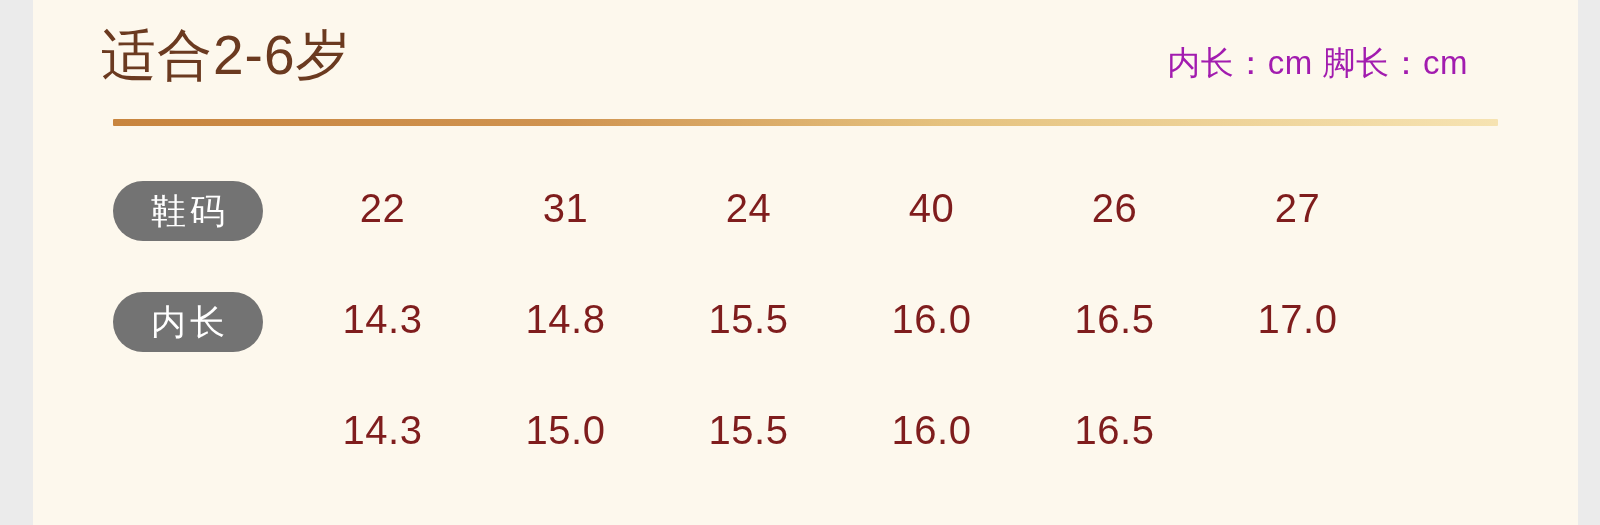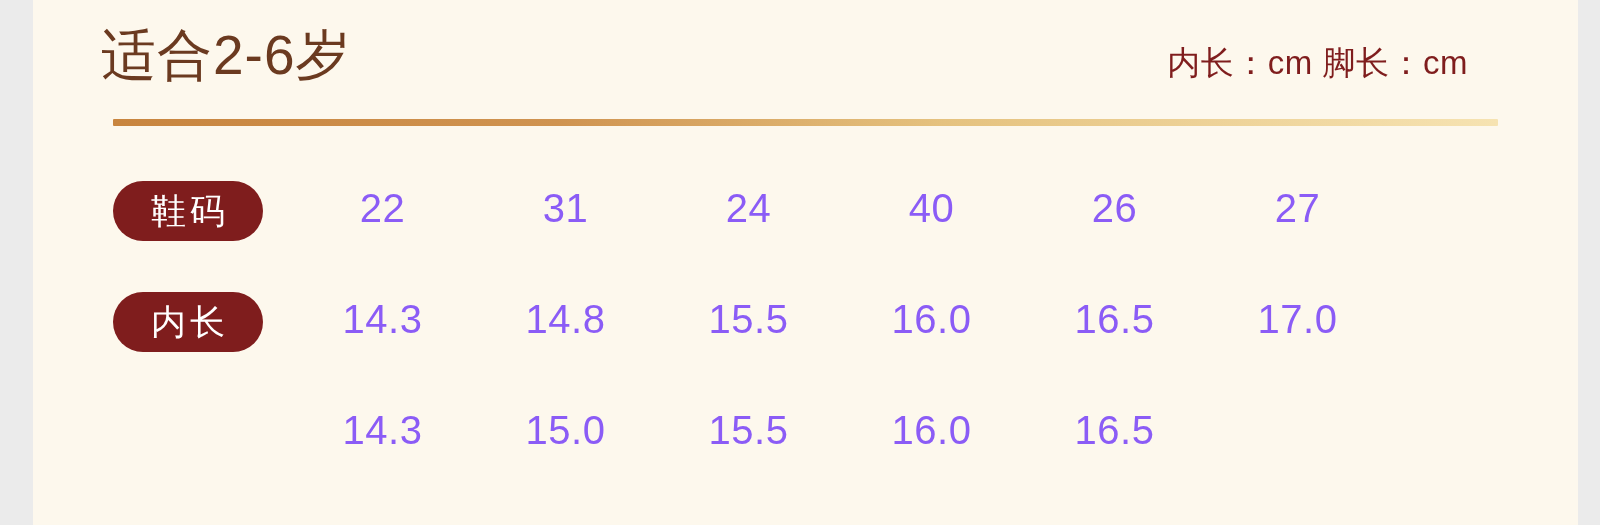--- a/index.html
+++ b/index.html
@@ -41,21 +41,21 @@
     letter-spacing: 1px;
     color: #6b3a20;
     white-space: nowrap;
   }
   .unit-note {
     position: absolute;
     right: 110px;
     top: 42px;
     font-size: 33px;
     line-height: 42px;
-    color: #7f1d1d;
+    color: #a21caf;
     white-space: nowrap;
     letter-spacing: 0.5px;
   }
 
   .divider {
     position: absolute;
     left: 80px;
     top: 119px;
     width: 1385px;
     height: 7px;
@@ -74,21 +74,21 @@
   .size-row {
     position: relative;
     height: 111px;
   }
   .row-pill {
     position: absolute;
     left: 80px;
     top: 29px;
     width: 150px;
     height: 60px;
-    background: #7f1d1d;
+    background: #737373;
     border-radius: 30px;
     color: #ffffff;
     font-size: 35px;
     line-height: 60px;
     text-align: center;
     letter-spacing: 4px;
     text-indent: 4px;
     box-sizing: border-box;
   }
   .row-values {
@@ -98,21 +98,21 @@
     width: 1100px;
     height: 111px;
     display: flex;
     align-items: center;
   }
   .value-cell {
     flex: 0 0 183px;
     text-align: center;
     font-size: 40px;
     line-height: 52px;
-    color: #8b5cf6;
+    color: #7f1d1d;
     letter-spacing: 0.5px;
   }
 </style>
 </head>
 <body>
 
 <div class="size-card">
 
   <div class="card-header">
     <div class="card-title">适合2-6岁</div>

